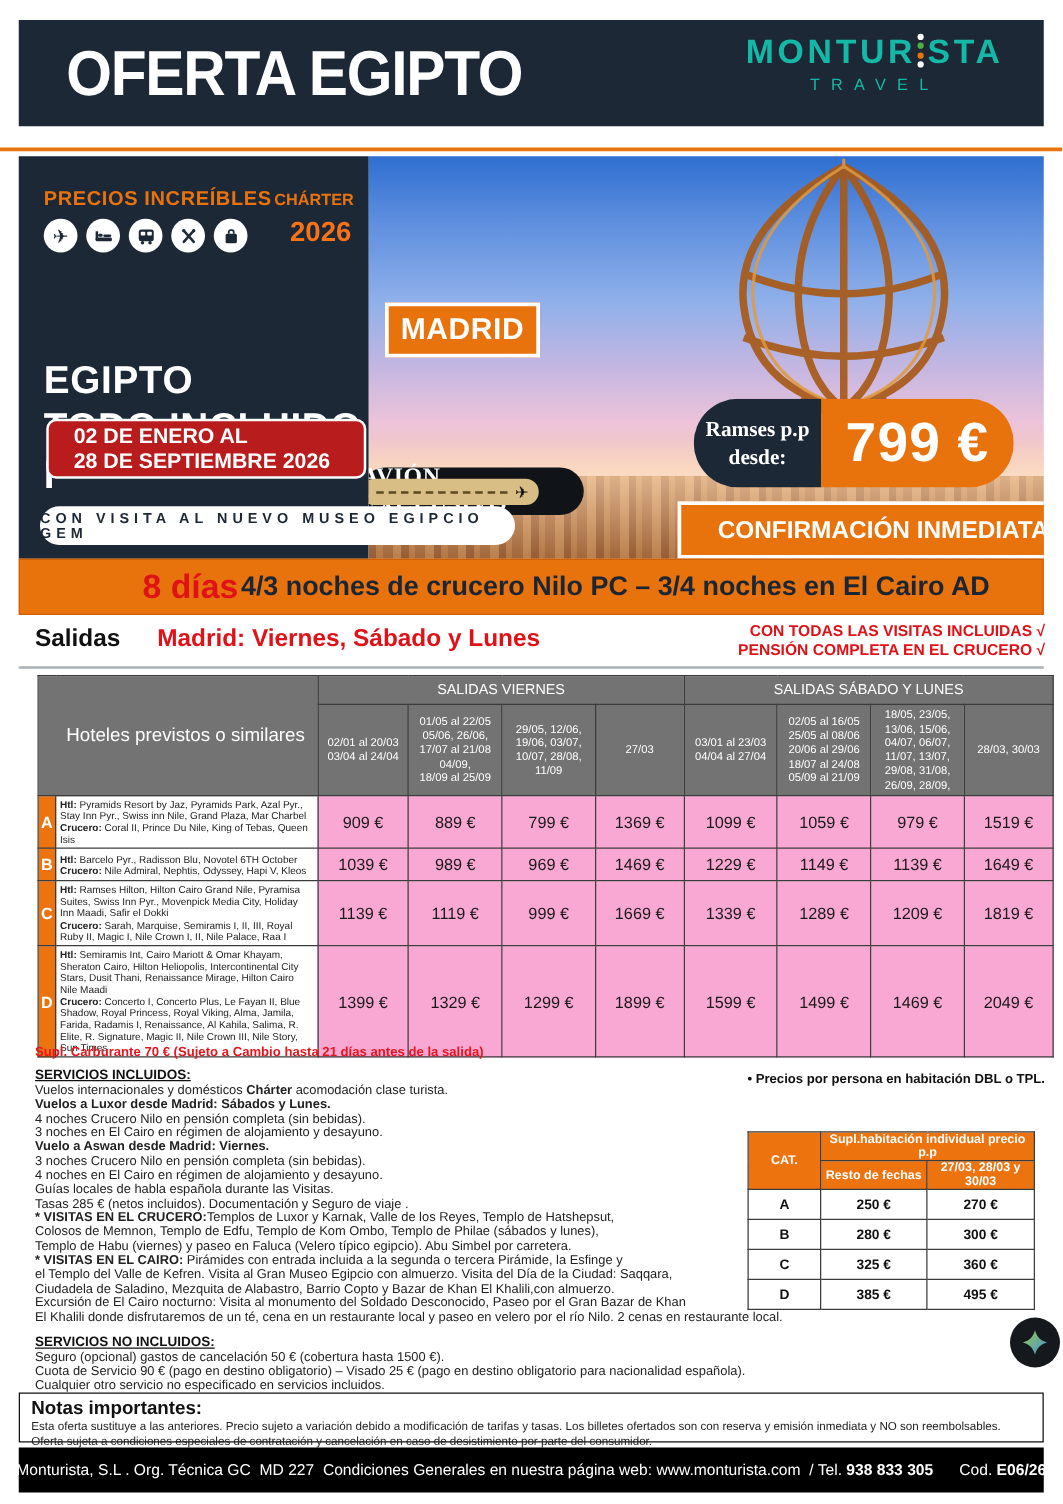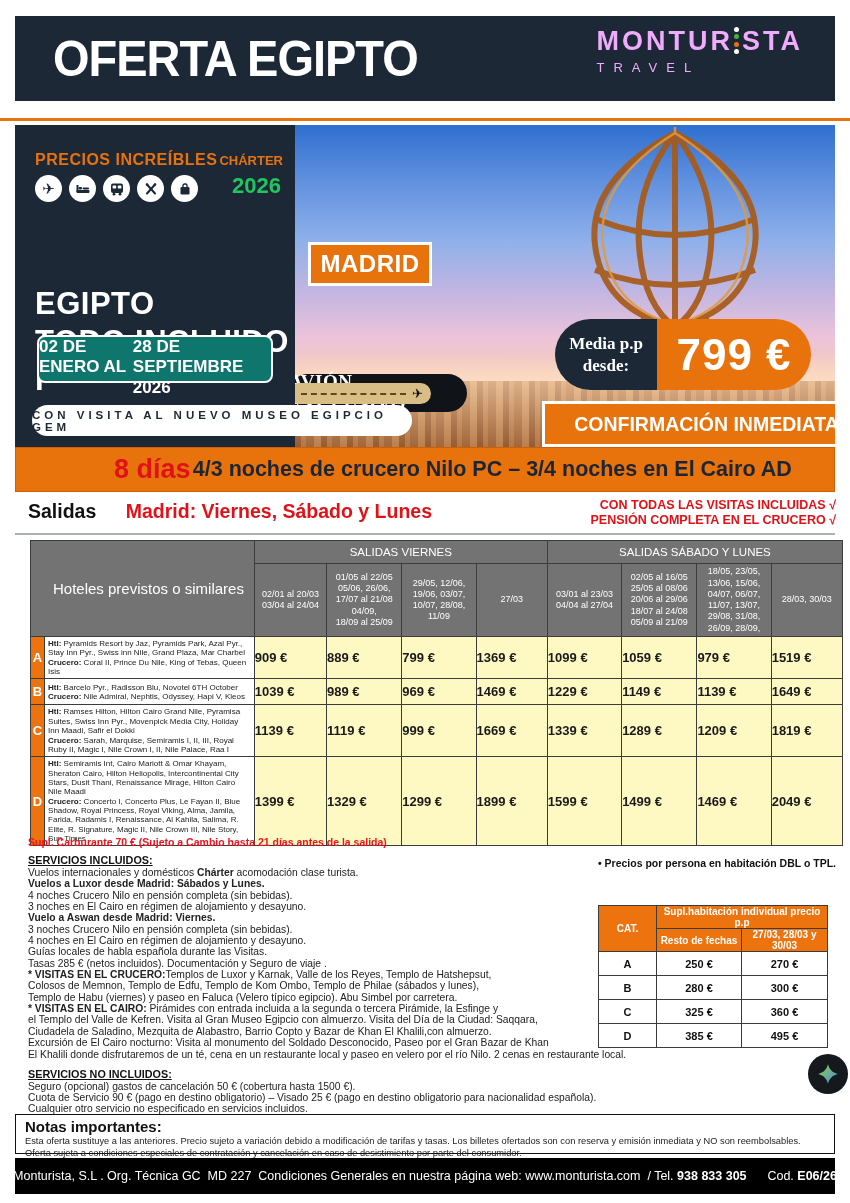--- a/index.html
+++ b/index.html
@@ -4,38 +4,38 @@
 <style>
   html,body{margin:0;padding:0;background:#fff;}
   body{font-family:"Liberation Sans", sans-serif;}
   #page{position:relative;width:850px;height:1203px;background:#fff;overflow:hidden;}
   .abs{position:absolute;}
   .b{font-weight:bold;}
 
   
   .hdr{left:15px;top:16px;width:820px;height:85px;background:#1d2836;display:flex;align-items:center;}
   .hdr-title{color:#fff;font-weight:bold;font-size:47px;letter-spacing:-1px;margin-left:38px;transform:scaleY(1.08);}
-  .brand{position:absolute;right:32px;top:10px;color:#f0abfc;}
+  .brand{position:absolute;right:32px;top:10px;color:#14b8a6;text-align:center;}
   .brand-top{display:flex;align-items:flex-end;font-weight:bold;font-size:27px;letter-spacing:3px;}
   .dots{display:flex;flex-direction:column;align-items:center;gap:2.5px;margin:0 3px 3px 1px;}
   .dot{width:5px;height:5px;border-radius:50%;}
   .brand-sub{font-size:13px;letter-spacing:9px;margin-top:3px;}
   .hdr-line{left:0;top:118px;width:850px;height:3px;background:#e8720c;}
 
   
   .panel{left:15px;top:125px;width:280px;height:322px;background:#1d2836;}
   .tagline-row{position:absolute;left:20px;right:12px;top:26px;display:flex;justify-content:space-between;align-items:baseline;}
   .tagline{color:#e8720c;font-weight:bold;font-size:16px;letter-spacing:.5px;}
   .charter{color:#e8720c;font-weight:bold;font-size:13px;}
   .icons-row{position:absolute;left:20px;top:50px;display:flex;gap:7px;align-items:center;}
   .cicon{width:27px;height:27px;border-radius:50%;background:#fff;display:flex;align-items:center;justify-content:center;color:#1d2836;font-size:15px;}
   .cicon svg{display:block;}
-  .year{position:absolute;right:14px;top:48px;color:#22c55e;font-weight:bold;font-size:22px;}
+  .year{position:absolute;right:14px;top:48px;color:#f97316;font-weight:bold;font-size:22px;}
   .headline{position:absolute;left:20px;top:160px;color:#fff;font-weight:bold;font-size:31px;line-height:1.22;letter-spacing:.5px;}
-  .datebox{position:absolute;left:22px;top:210px;width:232px;height:44px;background:#0f766e;border:2.5px solid #fff;border-radius:8px;color:#fff;font-weight:bold;font-size:17px;line-height:1.2;display:flex;flex-direction:row;justify-content:center;padding-left:0;}
+  .datebox{position:absolute;left:22px;top:210px;width:232px;height:44px;background:#b91c1c;border:2.5px solid #fff;border-radius:8px;color:#fff;font-weight:bold;font-size:17px;line-height:1.2;display:flex;flex-direction:column;justify-content:center;padding-left:20px;}
 
   
   .photo{left:295px;top:125px;width:540px;height:322px;background:linear-gradient(180deg,#2f6fd0 0%,#5d8ede 16%,#8fb0ea 36%,#c3b6e2 52%,#ecc3d9 66%,#f6cdb7 78%,#f3c89d 100%);overflow:hidden;}
   .city{position:absolute;left:0;bottom:0;width:100%;height:66px;
     background:
       linear-gradient(to top, rgba(110,55,22,.25), rgba(255,225,195,.55)),
       repeating-linear-gradient(90deg, rgba(125,62,26,.55) 0 6px, rgba(196,126,74,.5) 6px 11px, rgba(155,88,45,.55) 11px 19px, rgba(215,150,95,.45) 19px 26px),
       #cf9a63;}
   .haze{position:absolute;left:0;bottom:58px;width:100%;height:34px;background:linear-gradient(to top, rgba(255,230,205,.75), rgba(255,230,205,0));}
   .tower{position:absolute;left:0;top:0;}
@@ -65,21 +65,21 @@
   
   table{border-collapse:collapse;}
   .ptable{position:absolute;left:30px;top:540px;width:813px;table-layout:fixed;}
   .ptable th,.ptable td{border:1.5px solid #3c3c3c;padding:0;}
   .ptable .oh{background:#737373;color:#fff;font-weight:normal;text-align:center;vertical-align:middle;margin-top:48px;}
   .ptable .group{font-size:11.5px;height:22px;}
   .ptable .datecell{font-size:9px;height:72px;white-space:pre-line;line-height:1.25;}
   .ptable .hotels-hd{font-size:15px;text-align:left;padding-left:22px;}
   .ptable .cat{background:#ed730f;color:#fff;font-weight:bold;font-size:13px;text-align:center;width:14px;}
   .ptable .hcell{font-size:8px;line-height:1.17;padding:2px 3px;vertical-align:middle;color:#222;}
-  .ptable .price{font-weight:bold;font-size:13px;color:#1a1a1a;background:#fef9c3;}
+  .ptable .price{font-weight:normal;font-size:13px;text-align:center;color:#1a1a1a;background:#f9a8d4;}
   .rowA{height:37px;} .rowB{height:26px;} .rowC{height:47px;} .rowD{height:64px;}
 
   .supl{left:28px;top:836px;color:#e8151d;font-weight:bold;font-size:10.5px;}
   .dbl-note{right:14px;top:857px;font-weight:bold;font-size:10.5px;color:#111;}
 
   .svc{left:28px;top:854px;width:600px;font-size:10.3px;color:#222;}
   .svc-hd{font-weight:bold;text-decoration:underline;font-size:10.8px;margin-bottom:1px;color:#111;}
   .tl{line-height:11.35px;white-space:nowrap;}
   .svc2{left:28px;top:1068px;width:640px;font-size:10.3px;color:#222;}
   .svc2 .tl{line-height:11px;}
@@ -204,21 +204,21 @@
     <div class="city"></div>
 
     <div class="badge-madrid">MADRID</div>
     <div class="avion">AVIÓN EXCLUSIVO</div>
     <div class="gold">
       <span class="dash"></span>
       <span>✈</span>
     </div>
     <div class="pricepill">
       <div class="pp-left">
-        <span>Media p.p</span>
+        <span>Ramses p.p</span>
         <span>desde:</span>
       </div>
       <div class="pp-right">799 €</div>
     </div>
     <div class="confirm">CONFIRMACIÓN INMEDIATA</div>
   </div>
 
   <div class="abs gem-pill">CON VISITA AL NUEVO MUSEO EGIPCIO GEM</div>
 
   <div class="abs band">

